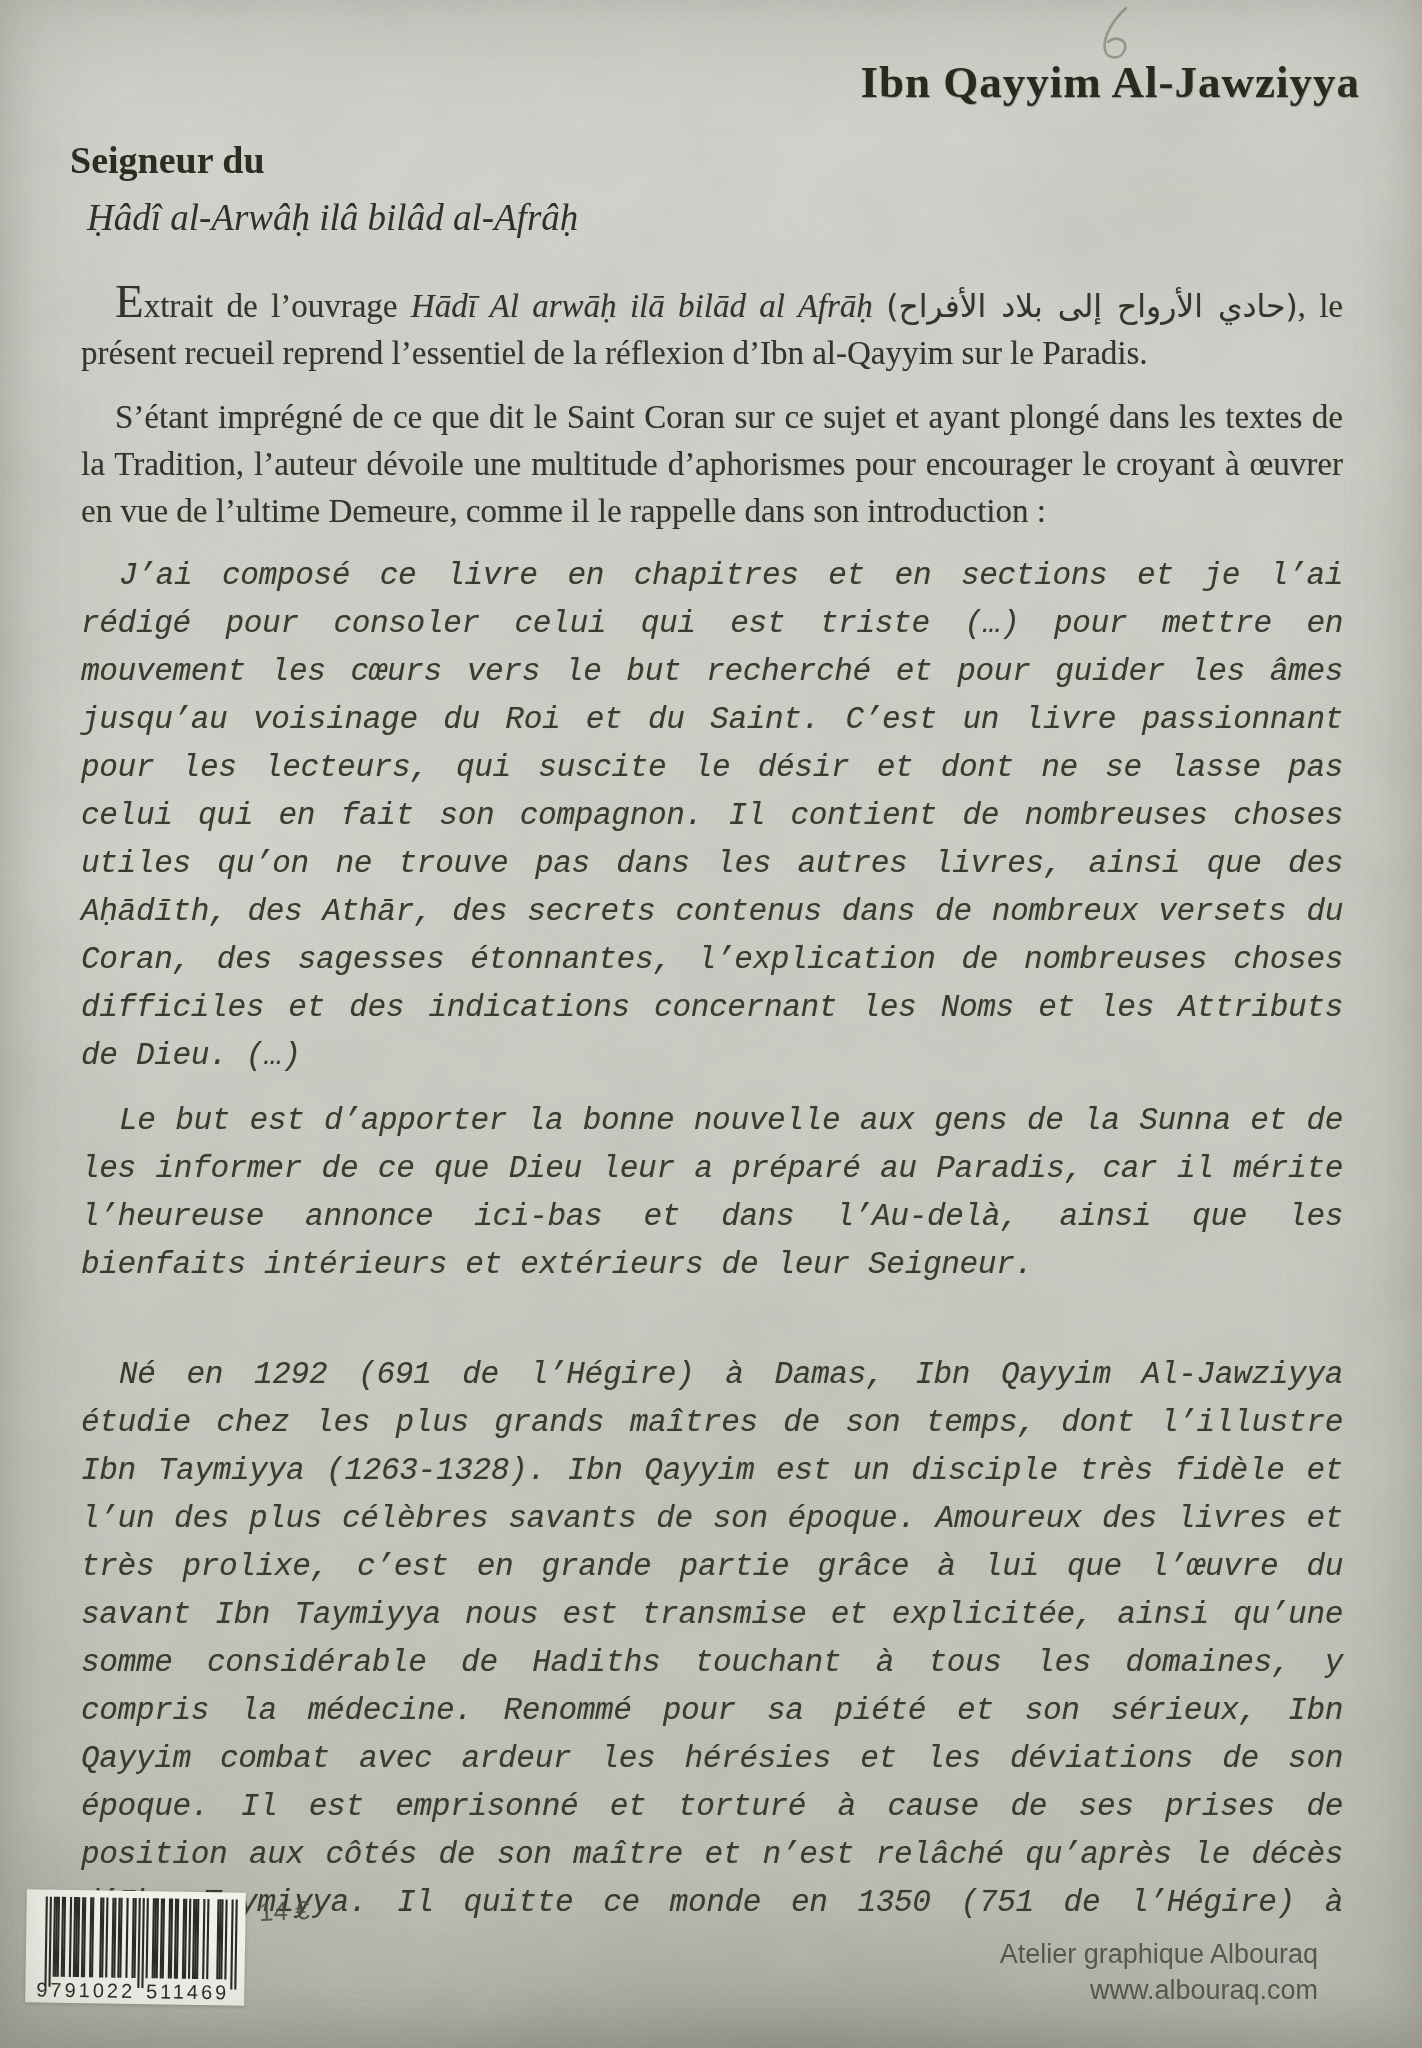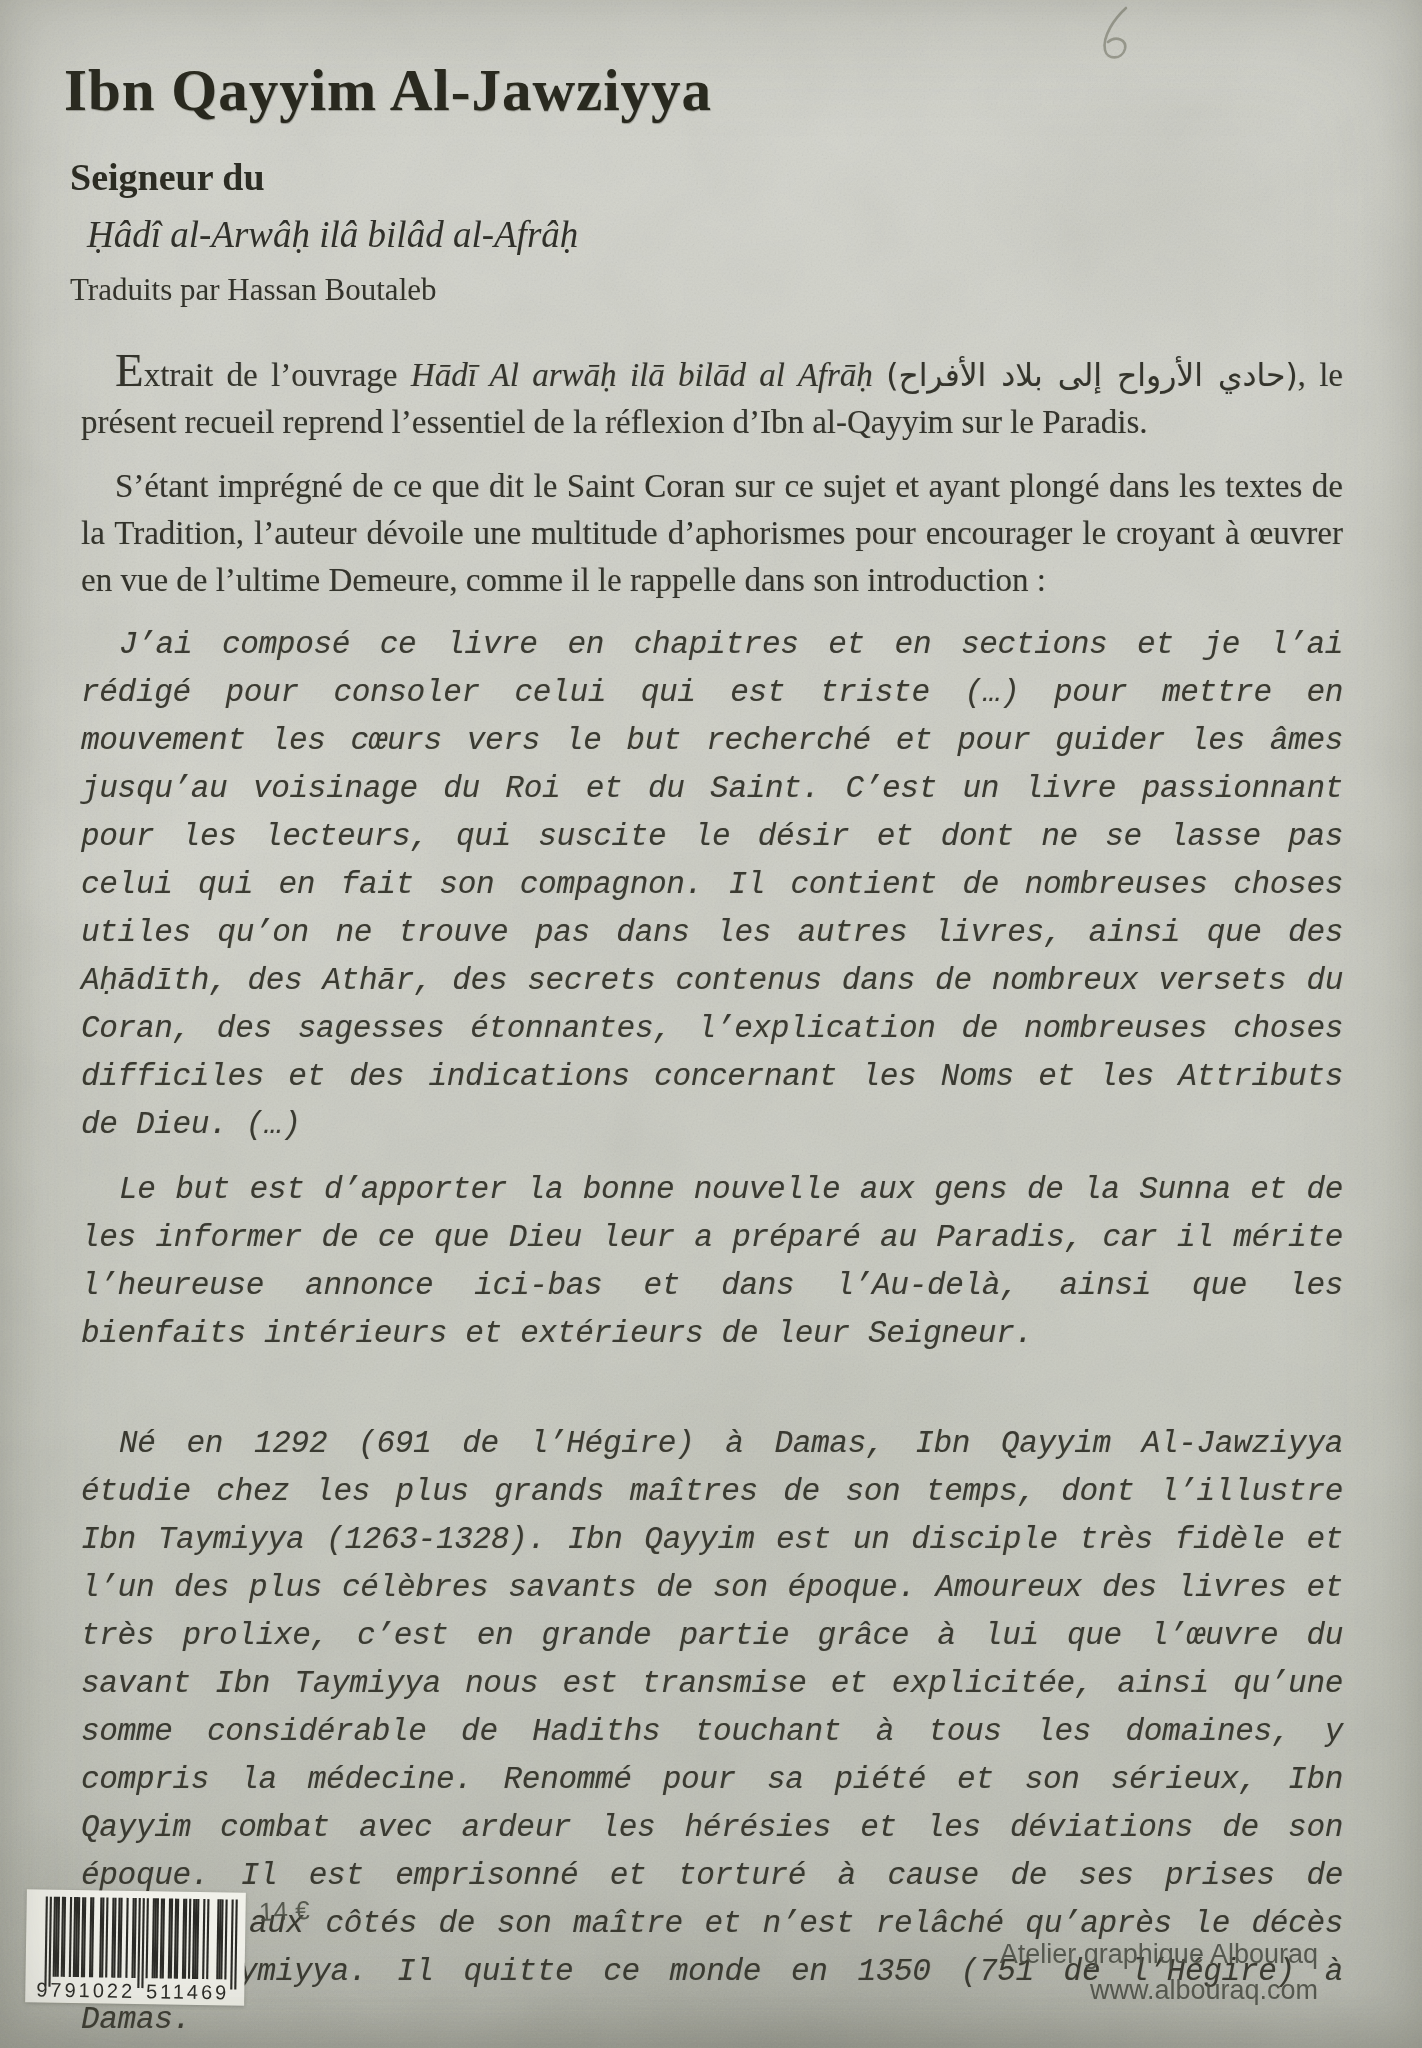--- a/index.html
+++ b/index.html
@@ -16,22 +16,22 @@
     font-family:"Liberation Serif","DejaVu Serif",serif;
     color:#32322b;
   }
   .page::after{ 
     content:""; position:absolute; inset:0; pointer-events:none;
     box-shadow: inset 0 0 130px rgba(88,90,76,0.28), inset 0 -18px 40px rgba(70,72,60,0.18);
   }
   .grain{position:absolute; inset:0; pointer-events:none;}
   .content{position:relative; padding:56px 62px 0 64px;}
 
-  .author{font-size:59px; font-weight:700; letter-spacing:1px; margin:0; color:#29291f;
-          text-shadow:0.4px 0.5px 0.8px rgba(50,50,40,0.35);}
+  .author{font-size:45px; font-weight:700; letter-spacing:1px; margin:0; color:#29291f;
+          text-shadow:0.4px 0.5px 0.8px rgba(50,50,40,0.35);text-align:right;}
   .title{font-size:106px; font-weight:700; letter-spacing:0px; margin:14px 0 0 0; line-height:1.04;
          color:#26261d; text-shadow:0.5px 0.6px 1px rgba(45,45,35,0.35); white-space:nowrap;}
   .collection{font-size:38px; font-weight:700; margin:30px 0 0 6px; color:#2c2c23;}
   .source-title{font-size:37px; font-style:italic; margin:14px 0 0 23px; color:#30302a;}
   .translator{font-size:31px; margin:16px 0 0 6px; color:#33332b;}
 
   .body-text{width:1296px; text-shadow:0.3px 0.4px 0.7px rgba(55,55,45,0.28);}
   .para{margin:17px; text-align:justify;}
   .para.roman{font-size:33px; line-height:47px; color:#34342c; text-indent:34px;}
   .para.roman.first{margin-top:44px;}
@@ -89,21 +89,20 @@
   </svg>
 
   <svg class="pencil-mark" width="80" height="70" aria-hidden="true">
     <path d="M44 6 C 33 16, 20 34, 23 48 C 25 58, 40 58, 43 47 C 45 38, 34 33, 26 40" fill="none" stroke="#7e7f71" stroke-width="2.6" stroke-linecap="round"></path>
   </svg>
 
   <div class="content">
     <h2 class="author">Ibn Qayyim Al-Jawziyya</h2>
     <div class="collection">Seigneur du</div>
     <div class="source-title">Ḥâdî al-Arwâḥ ilâ bilâd al-Afrâḥ</div>
-    <div class="translator">Traduits par Hassan Boutaleb</div>
 
     <div class="body-text">
         <p class="para roman first"><span class="seg-lead">E</span><span class="seg-n">xtrait de l’ouvrage </span><span class="seg-i">Hādī Al arwāḥ ilā bilād al Afrāḥ </span><span class="seg-ar" dir="rtl">(حادي الأرواح إلى بلاد الأفراح)</span><span class="seg-n">, le présent recueil reprend l’essentiel de la réflexion d’Ibn al-Qayyim sur le Paradis.</span></p>
         <p class="para roman"><span class="seg-n">S’étant imprégné de ce que dit le Saint Coran sur ce sujet et ayant plongé dans les textes de la Tradition, l’auteur dévoile une multitude d’aphorismes pour encourager le croyant à œuvrer en vue de l’ultime Demeure, comme il le rappelle dans son introduction :</span></p>
         <p class="para quote"><span class="seg-n">J’ai composé ce livre en chapitres et en sections et je l’ai rédigé pour consoler celui qui est triste (…) pour mettre en mouvement les cœurs vers le but recherché et pour guider les âmes jusqu’au voisinage du Roi et du Saint. C’est un livre passionnant pour les lecteurs, qui suscite le désir et dont ne se lasse pas celui qui en fait son compagnon. Il contient de nombreuses choses utiles qu’on ne trouve pas dans les autres livres, ainsi que des Aḥādīth, des Athār, des secrets contenus dans de nombreux versets du Coran, des sagesses étonnantes, l’explication de nombreuses choses difficiles et des indications concernant les Noms et les Attributs de Dieu. (…)</span></p>
         <p class="para quote"><span class="seg-n">Le but est d’apporter la bonne nouvelle aux gens de la Sunna et de les informer de ce que Dieu leur a préparé au Paradis, car il mérite l’heureuse annonce ici-bas et dans l’Au-delà, ainsi que les bienfaits intérieurs et extérieurs de leur Seigneur.</span></p>
         <p class="para bio"><span class="seg-n">Né en 1292 (691 de l’Hégire) à Damas, Ibn Qayyim Al-Jawziyya étudie chez les plus grands maîtres de son temps, dont l’illustre Ibn Taymiyya (1263-1328). Ibn Qayyim est un disciple très fidèle et l’un des plus célèbres savants de son époque. Amoureux des livres et très prolixe, c’est en grande partie grâce à lui que l’œuvre du savant Ibn Taymiyya nous est transmise et explicitée, ainsi qu’une somme considérable de Hadiths touchant à tous les domaines, y compris la médecine. Renommé pour sa piété et son sérieux, Ibn Qayyim combat avec ardeur les hérésies et les déviations de son époque. Il est emprisonné et torturé à cause de ses prises de position aux côtés de son maître et n’est relâché qu’après le décès d’Ibn Taymiyya. Il quitte ce monde en 1350 (751 de l’Hégire) à Damas.</span></p>
       </div>
   </div>
 

